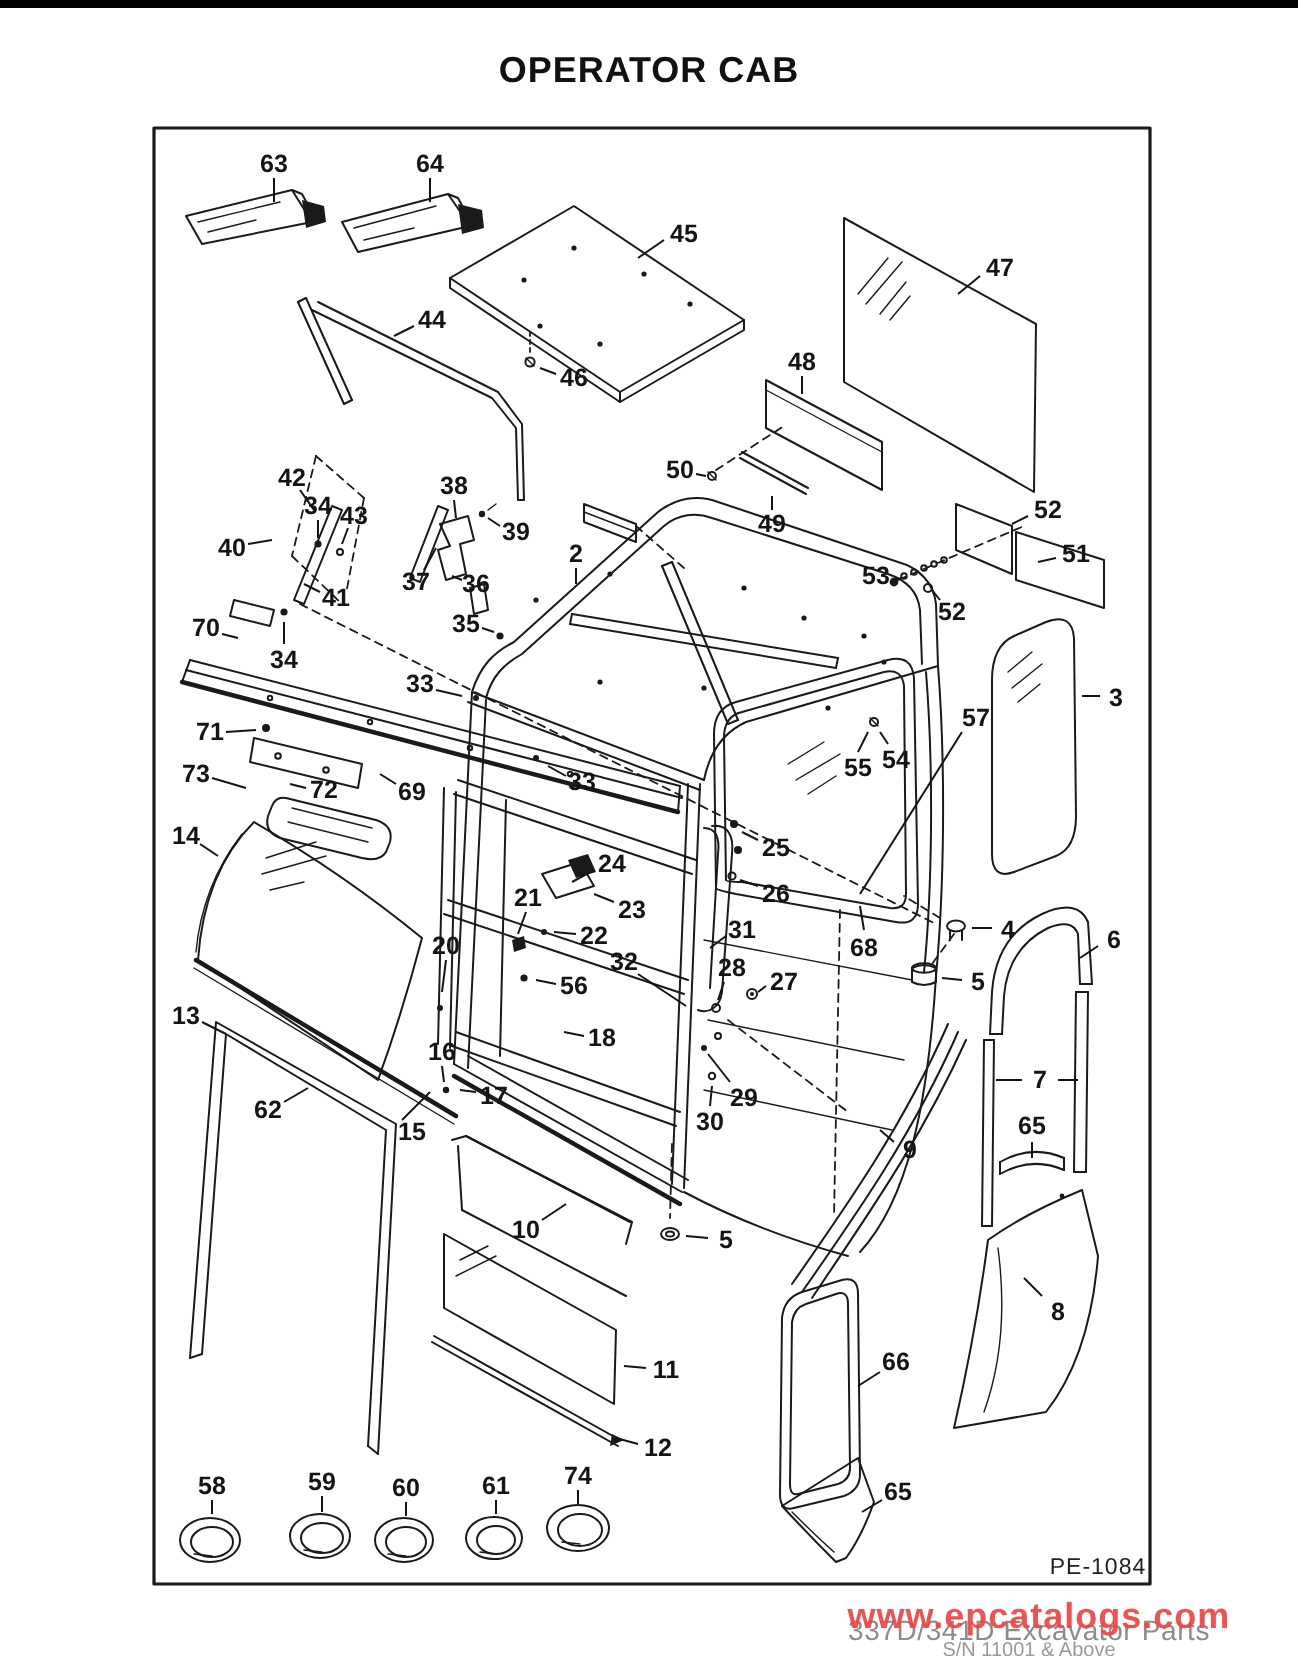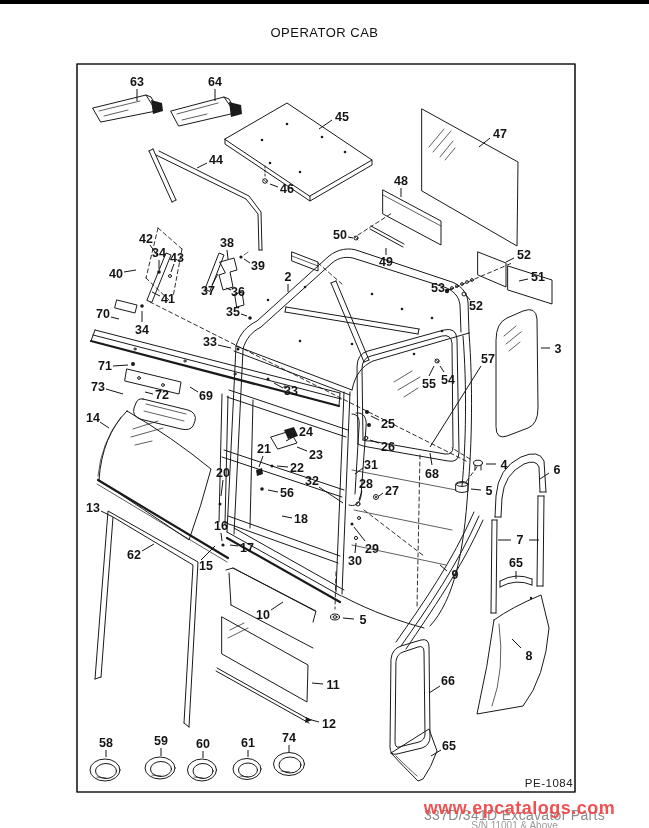--- a/index.html
+++ b/index.html
@@ -3,21 +3,21 @@
 <meta charset="utf-8">
 <style>
   html,body{margin:0;padding:0;background:#e8e8e8;}
   .page{
     position:relative;width:649px;height:828px;background:#ffffff;
     overflow:hidden;font-family:"Liberation Sans",sans-serif;
   }
   .topbar{position:absolute;left:0;top:0;width:649px;height:4px;background:#000;}
   .title{
     position:absolute;left:0;top:25px;width:649px;text-align:center;
-    font-size:13px;font-weight:normal;letter-spacing:.5px;color:#111;
+    font-size:18px;font-weight:bold;letter-spacing:.5px;color:#111;
   }
   svg.diagram{position:absolute;left:0;top:0;}
   .art path,.art line,.art rect,.art circle,.art ellipse{
     stroke:#1a1a1a;stroke-width:1;fill:none;stroke-linecap:round;stroke-linejoin:round;
   }
   .art .fill{fill:#1a1a1a;stroke:none;}
   .art .dash{stroke-dasharray:4 3;stroke-width:.9;}
   .art .dash2{stroke-dasharray:2 2;stroke-width:.9;}
   .art .w2{stroke-width:2.2;}
   .art .thin{stroke-width:.7;}

